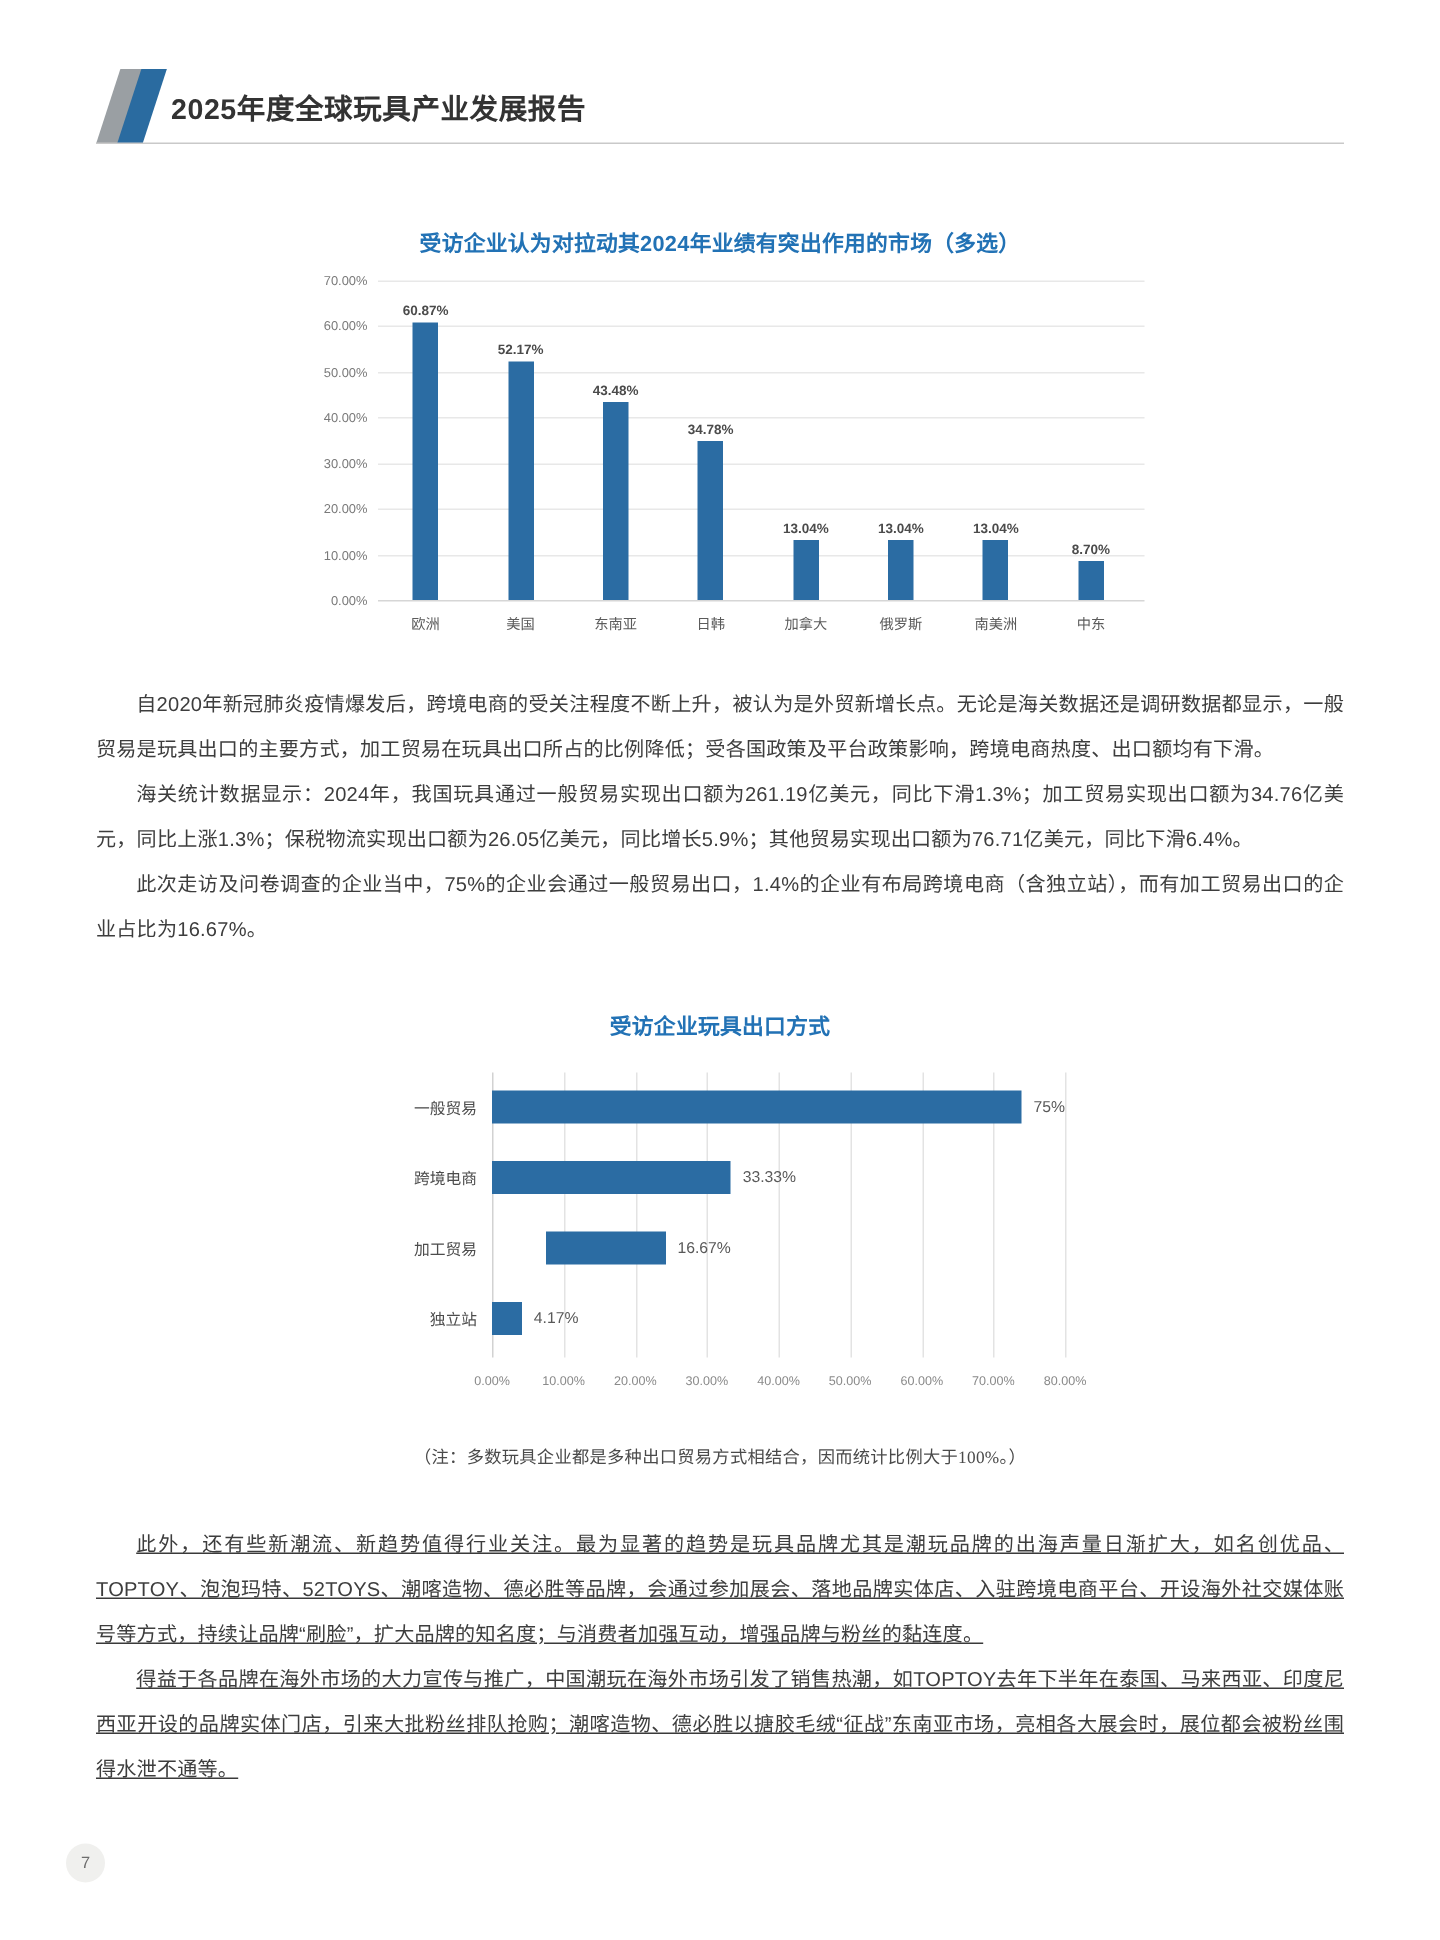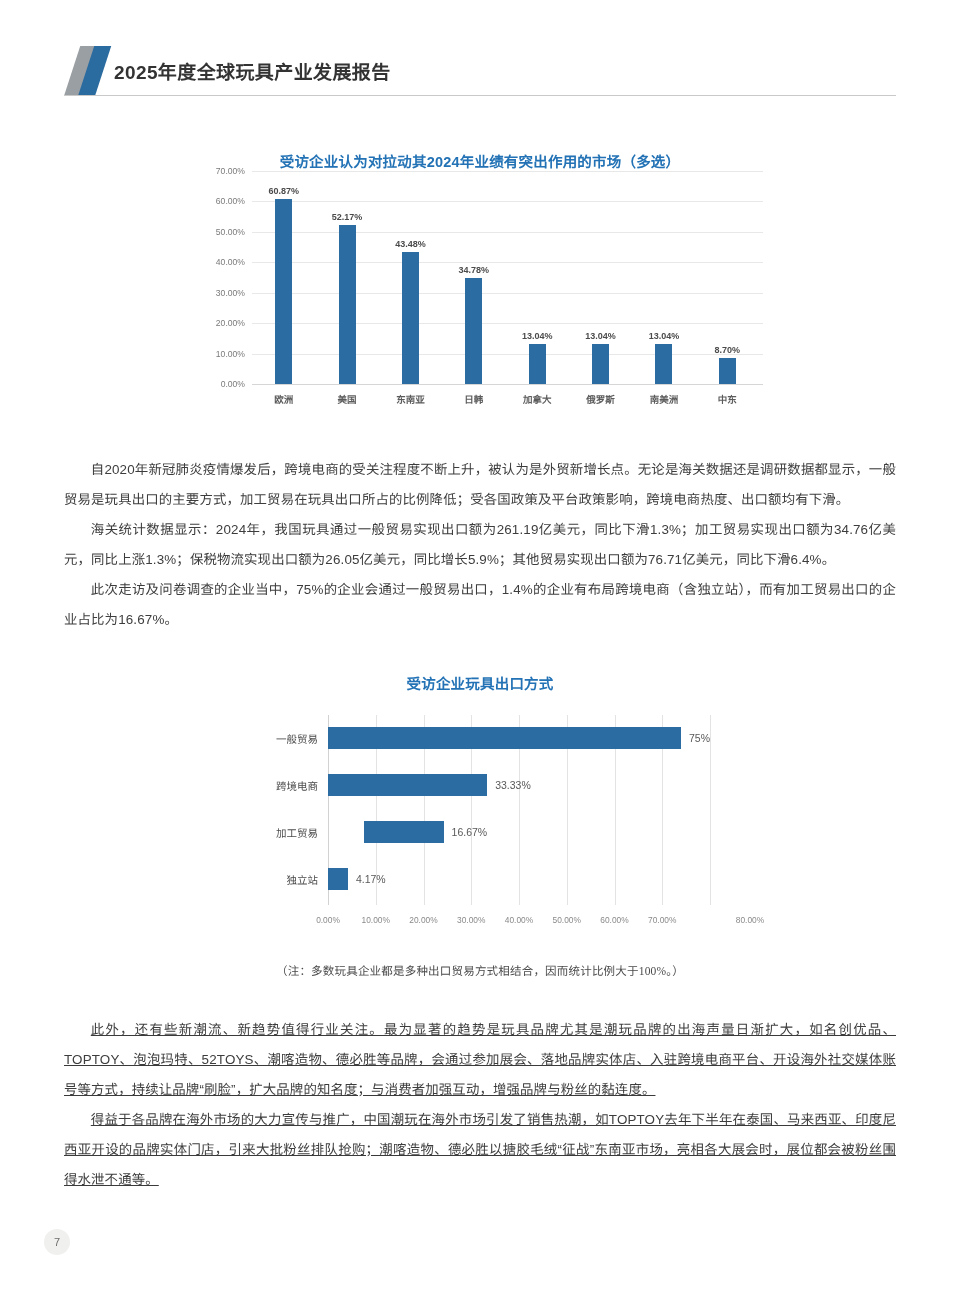--- a/index.html
+++ b/index.html
@@ -75,21 +75,21 @@
     letter-spacing: 0.2px;
   }
 
   
   #chart1 {
     position: absolute;
     left: 0;
     top: 150px;
     width: 960px;
   }
-  #chart1 .chart-title { }
+  #chart1 .chart-title { margin-bottom: 16px; }
   .c1-plot {
     position: relative;
     margin: 0 auto;
     width: 566px;
     height: 240px;       
   }
   .c1-axis-area {
     position: absolute;
     left: 55px;
     top: 0;
@@ -155,21 +155,21 @@
     bottom: 0;
     height: 24px;
     display: flex;
     justify-content: space-around;
     align-items: center;
   }
   .c1-cat {
     flex: 1 1 0;
     text-align: center;
     font-size: 9.5px;
-    font-weight: bold;
+    font-weight: normal;
     color: #5b5b5b;
     white-space: nowrap;
   }
 
   
   #chart2 {
     position: absolute;
     left: 0;
     top: 672px;
     width: 960px;
@@ -407,21 +407,21 @@
       </div>
     <div class="c2-xticks">
         <div class="c2-xtick" style="left: 0px;">0.00%</div>
         <div class="c2-xtick" style="left: 47.75px;">10.00%</div>
         <div class="c2-xtick" style="left: 95.5px;">20.00%</div>
         <div class="c2-xtick" style="left: 143.25px;">30.00%</div>
         <div class="c2-xtick" style="left: 191px;">40.00%</div>
         <div class="c2-xtick" style="left: 238.75px;">50.00%</div>
         <div class="c2-xtick" style="left: 286.5px;">60.00%</div>
         <div class="c2-xtick" style="left: 334.25px;">70.00%</div>
-        <div class="c2-xtick" style="left: 382px; margin-left: 40px;">80.00%</div>
+        <div class="c2-xtick" style="left: 382px;">80.00%</div>
       </div>
   </div>
 </div>
 <div class="chart-note">（注：多数玩具企业都是多种出口贸易方式相结合，因而统计比例大于100%。）</div>
 
 <div class="body-block" id="body-bottom">
   <p>此外，还有些新潮流、新趋势值得行业关注。最为显著的趋势是玩具品牌尤其是潮玩品牌的出海声量日渐扩大，如名创优品、TOPTOY、泡泡玛特、52TOYS、潮喀造物、德必胜等品牌，会通过参加展会、落地品牌实体店、入驻跨境电商平台、开设海外社交媒体账号等方式，持续让品牌“刷脸”，扩大品牌的知名度；与消费者加强互动，增强品牌与粉丝的黏连度。</p>
   <p>得益于各品牌在海外市场的大力宣传与推广，中国潮玩在海外市场引发了销售热潮，如TOPTOY去年下半年在泰国、马来西亚、印度尼西亚开设的品牌实体门店，引来大批粉丝排队抢购；潮喀造物、德必胜以搪胶毛绒“征战”东南亚市场，亮相各大展会时，展位都会被粉丝围得水泄不通等。</p>
 </div>
 

